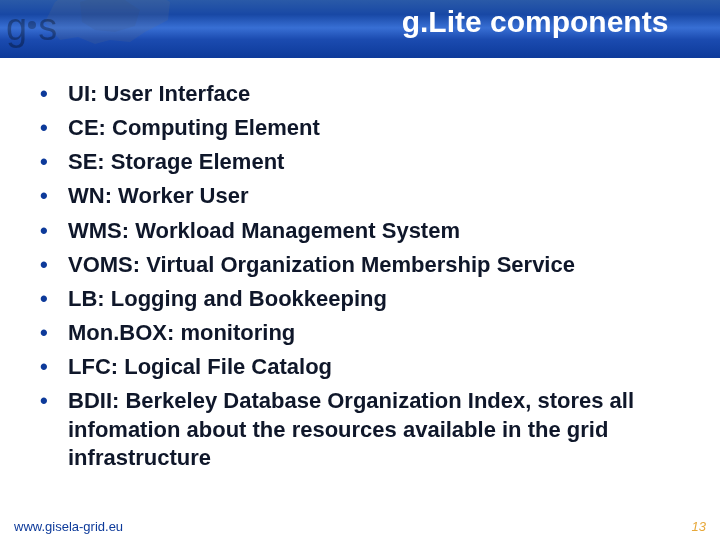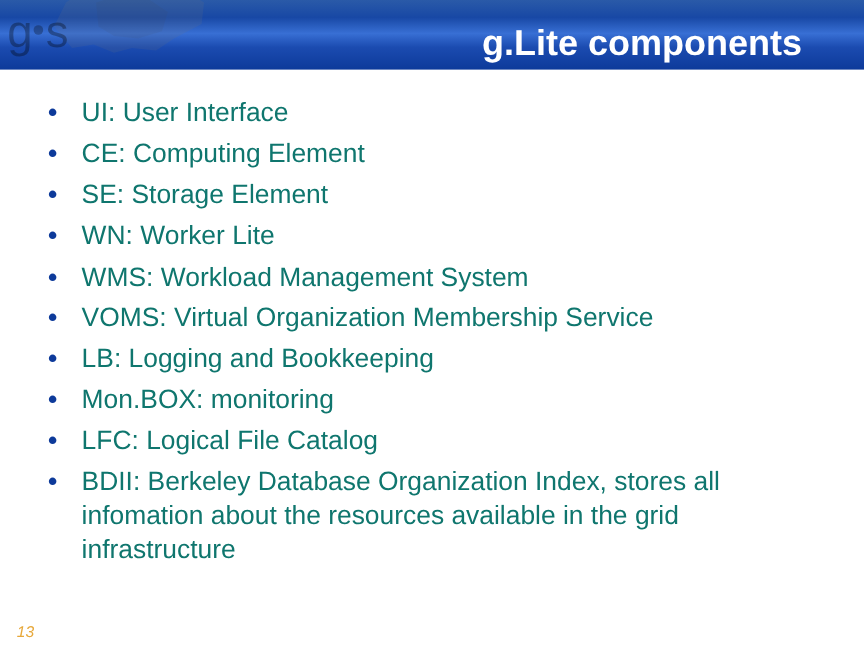--- a/index.html
+++ b/index.html
@@ -37,21 +37,21 @@
     align-self: center;
   }
   .map-shape {
     position: absolute;
     left: 40px; top: -18px;
     width: 140px; height: 70px;
     opacity: 0.28;
   }
   .title {
     position: absolute;
-    left: 360px; top: 20px;
+    left: 360px; top: 5px;
     width: 350px;
     color: #fff;
     font-size: 30px;
     font-weight: 700;
     text-align: center;
     letter-spacing: 0px;
   }
   .content {
     position: absolute;
     left: 40px;
@@ -67,23 +67,23 @@
   .bullet-dot {
     color: #0d3a9a;
     font-size: 22px;
     width: 28px;
     flex: 0 0 28px;
     text-align: left;
     padding-top: 0px;
     font-weight: 700;
   }
   .bullet-text {
-    color: #0f766e;
+    color: #0f172a;
     font-size: 22px;
-    font-weight: 400;
+    font-weight: 700;
     flex: 1 1 auto;
   }
   .footer {
     position: absolute;
     left: 0; bottom: 0;
     width: 720px;
     height: 28px;
     padding: 6px 14px 6px 14px;
     display: flex;
     justify-content: space-between;
@@ -121,21 +121,21 @@
       <div class="bullet-row">
         <div class="bullet-dot">•</div>
         <div class="bullet-text">CE: Computing Element</div>
       </div>
       <div class="bullet-row">
         <div class="bullet-dot">•</div>
         <div class="bullet-text">SE: Storage Element</div>
       </div>
       <div class="bullet-row">
         <div class="bullet-dot">•</div>
-        <div class="bullet-text">WN: Worker Lite</div>
+        <div class="bullet-text">WN: Worker User</div>
       </div>
       <div class="bullet-row">
         <div class="bullet-dot">•</div>
         <div class="bullet-text">WMS: Workload Management System</div>
       </div>
       <div class="bullet-row">
         <div class="bullet-dot">•</div>
         <div class="bullet-text">VOMS: Virtual Organization Membership Service</div>
       </div>
       <div class="bullet-row">
@@ -150,16 +150,17 @@
         <div class="bullet-dot">•</div>
         <div class="bullet-text">LFC: Logical File Catalog</div>
       </div>
       <div class="bullet-row">
         <div class="bullet-dot">•</div>
         <div class="bullet-text">BDII: Berkeley Database Organization Index, stores all infomation about the resources available in the grid infrastructure</div>
       </div>
     </div>
 
   <div class="footer">
+    <span class="footer-url">www.gisela-grid.eu</span>
     <span class="footer-page">13</span>
   </div>
 
 </div>
 
 </body></html>

